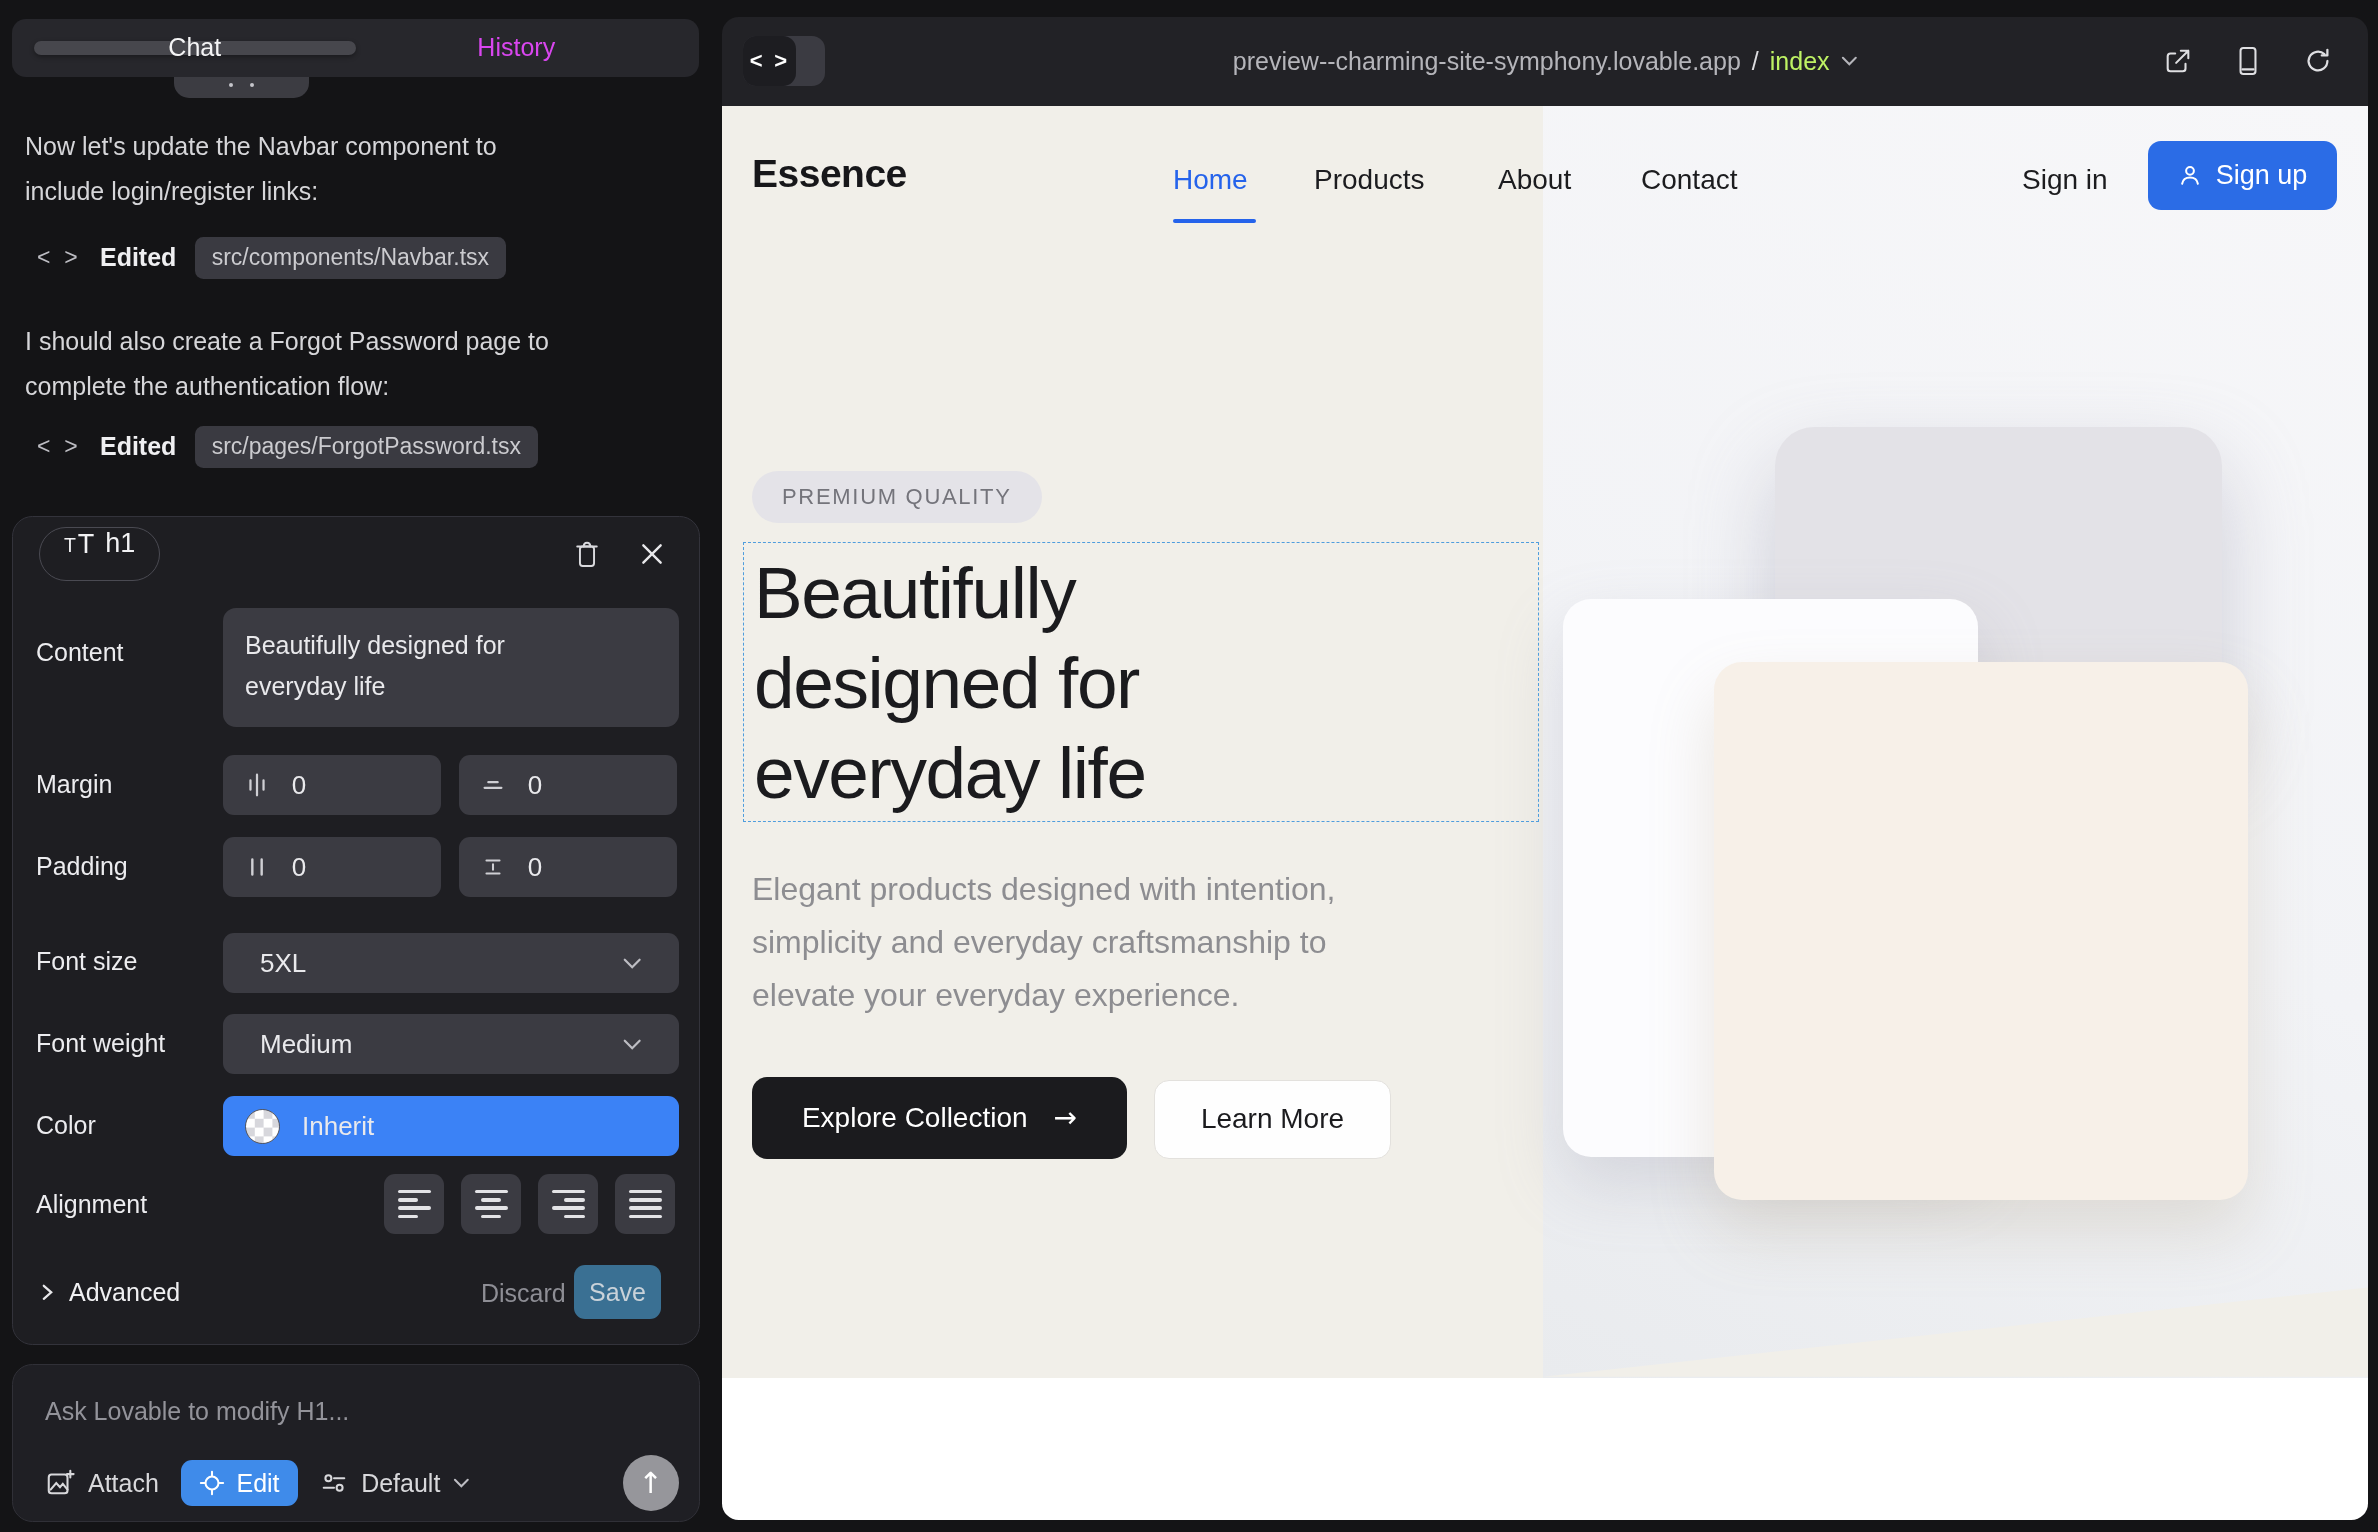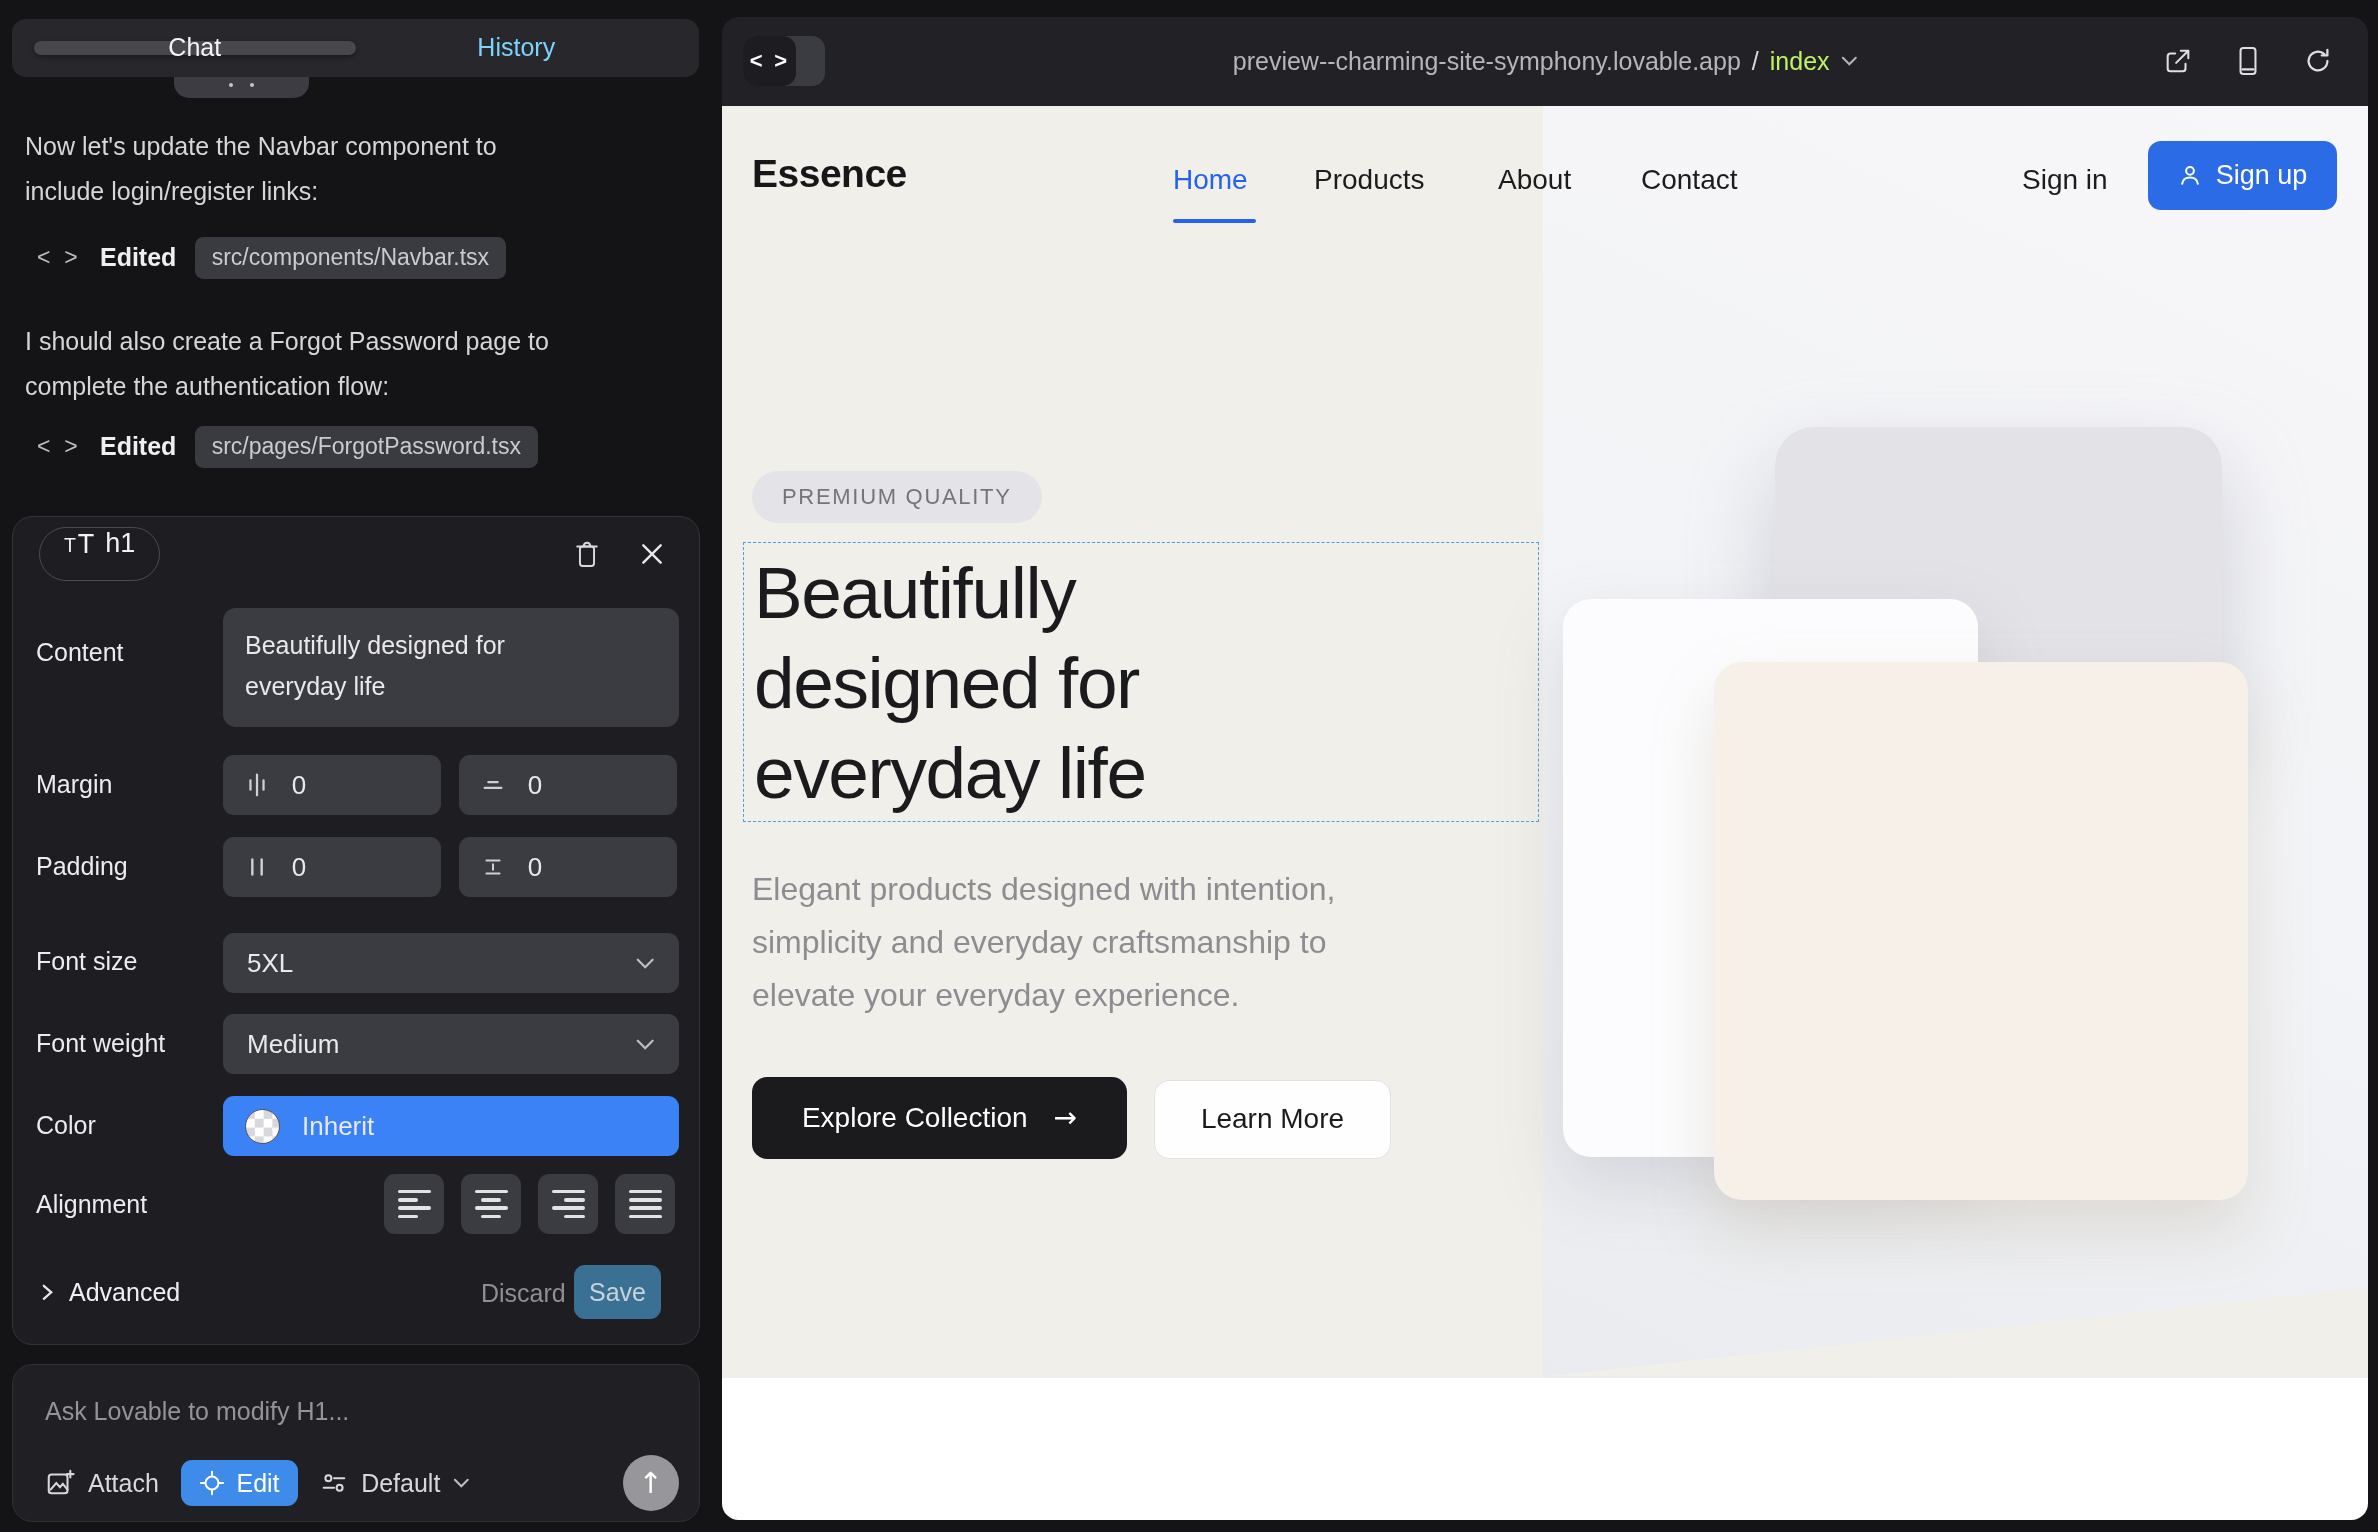--- a/index.html
+++ b/index.html
@@ -3,21 +3,21 @@
 <meta charset="utf-8">
 <style>
   *{margin:0;padding:0;box-sizing:border-box}
   html,body{background:#0e0e10}
   .stage{position:relative;width:2378px;height:1532px;background:#141416;overflow:hidden;
          font-family:"Liberation Sans","DejaVu Sans",sans-serif;-webkit-font-smoothing:antialiased}
   svg{display:block}
 
   
   .tabbar{position:absolute;left:12px;top:18.6px;width:687px;height:58px;background:#27272c;border-radius:14px;display:flex;padding:22px}
-  .tab{flex:1;display:flex;align-items:center;justify-content:center;font-size:25px;color:#7dd3fc;border-radius:10.2px;cursor:default}
+  .tab{flex:1;display:flex;align-items:center;justify-content:center;font-size:25px;color:#d946ef;border-radius:10.2px;cursor:default}
   .tab.active{background:#47474d;color:#f4f4f5;font-weight:500;box-shadow:0 1.9px 5.6px rgba(0,0,0,.35)}
   .cutchip{position:absolute;left:174px;top:77px;width:135px;height:21.3px;background:#3c3c42;border-radius:0 0 15px 15px;display:flex;align-items:flex-start;justify-content:center;gap:16.7px;padding-top:5.6px}
   .cutchip i{width:4.6px;height:4.6px;border-radius:50%;background:#c5c5ca}
   .msg{position:absolute;left:25px;font-size:25px;line-height:45px;color:#d6d6d9;font-weight:400}
   .msg span{display:block}
   .editrow{position:absolute;left:37px;display:flex;align-items:center;gap:18.6px}
   .codeic{font-size:23px;letter-spacing:3.7px;color:#bdbdc3;font-weight:400}
   .editlabel{font-size:25px;color:#efeff1;font-weight:700}
   .filechip{background:#3a3a41;border-radius:8.3px;padding:7.4px 16.7px;font-size:23px;color:#cbcbcf}
 
@@ -26,21 +26,21 @@
   .tagpill{position:absolute;left:26px;top:10.2px;height:54px;padding:0 24px;border:1.9px solid #4a4a52;border-radius:927px;display:flex;align-items:baseline;gap:11px;color:#f2f2f4}
   .tagpill .t-sm{font-size:19.5px;font-weight:500}
   .tagpill .t-lg{font-size:27px;font-weight:500;position:relative;top:0.9px}
   .tagpill .tagname{font-size:27px;font-weight:500}
   .iconbtn{position:absolute;top:18.6px;width:37px;height:37px;display:flex;align-items:center;justify-content:center;cursor:default}
   .trashbtn{left:555px}.closebtn{left:620px}
   .flabel{position:absolute;left:23px;font-size:25px;color:#ececef;font-weight:500}
   .ta{position:absolute;left:210px;top:91px;width:456px;height:119px;background:#3b3b42;border-radius:13px;padding:16.7px 22px;font-size:25px;line-height:41px;color:#e9e9ec}
   .ta span{display:block}
   .inp{position:absolute;height:60px;background:#3b3b42;border-radius:11px;display:flex;align-items:center;gap:20.4px;padding:0 20.4px;color:#e9e9ec;font-size:26px}
-  .sel{position:absolute;left:210px;width:456px;height:60px;background:#3b3b42;border-radius:11px;display:flex;align-items:center;justify-content:space-between;padding:0 24px;color:#e9e9ec;font-size:26px}
+  .sel{position:absolute;left:210px;width:456px;height:60px;background:#3b3b42;border-radius:11px;display:flex;align-items:center;justify-content:space-between;padding:0 37px;color:#e9e9ec;font-size:26px}
   .swatchrow{position:absolute;left:210px;top:579px;width:456px;height:60px;background:#3b82f6;border-radius:11px;display:flex;align-items:center;gap:22px;padding:0 22px;color:#e9e9ec;font-size:26px}
   .swatch{width:35px;height:35px;border-radius:50%;background:repeating-conic-gradient(#ffffff 0 25%,#d7d7dc 0 50%);background-size:17.6px 17.6px;border:0.9px solid #55555c}
   .abtn{position:absolute;top:657px;width:60px;height:60px;background:#3b3b42;border-radius:11px;display:flex;align-items:center;justify-content:center}
   .bars{display:flex;flex-direction:column;gap:4.6px;width:33px}
   .bars i{height:3.7px;background:#e3e3e6;border-radius:1.9px;display:block}
   .bars.left{align-items:flex-start}.bars.center{align-items:center}.bars.right{align-items:flex-end}.bars.justify{align-items:stretch}
   .b-full{width:33px}.b-mid{width:20.4px}
   .advrow{position:absolute;left:28px;top:761px;display:flex;align-items:center;gap:15px;font-size:25px;color:#f0f0f2;font-weight:500}
   .discard{position:absolute;left:468px;top:762px;font-size:25px;color:#8e8e95}
   .save{position:absolute;left:561px;top:748px;width:87px;height:54px;background:#3a7093;border-radius:11px;color:#c9d2d9;font-size:25px;font-weight:500;display:flex;align-items:center;justify-content:center}

